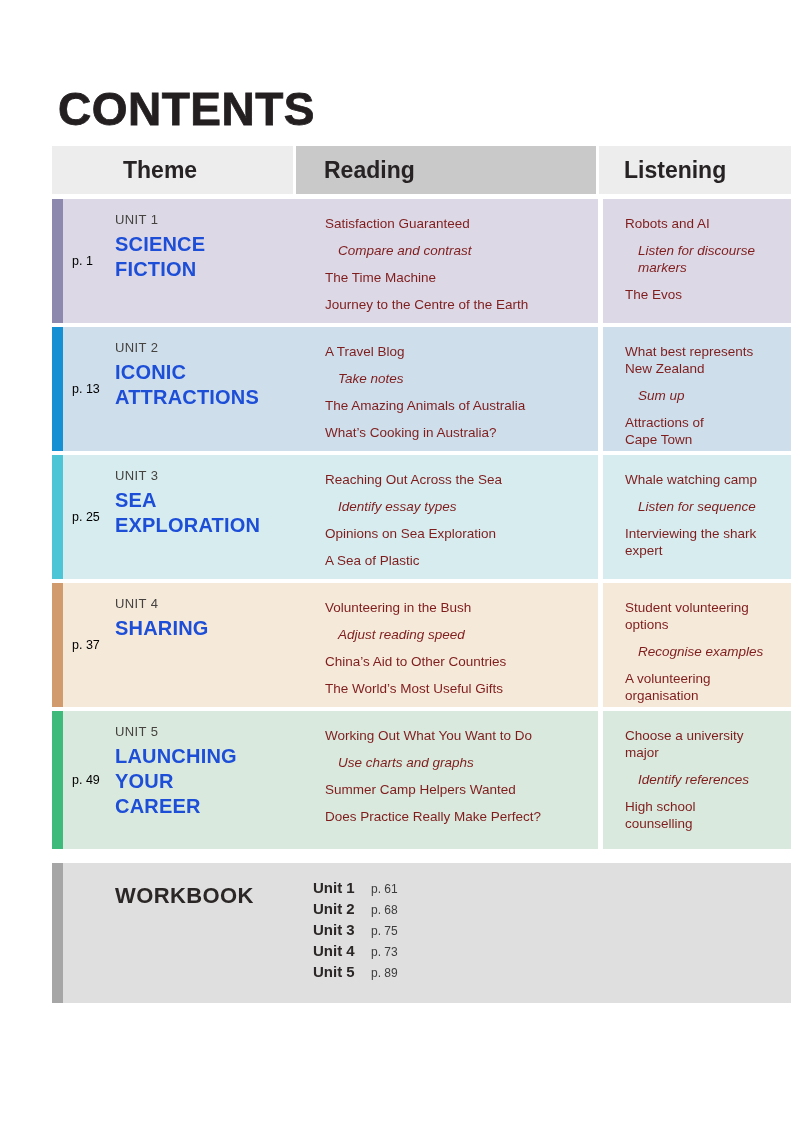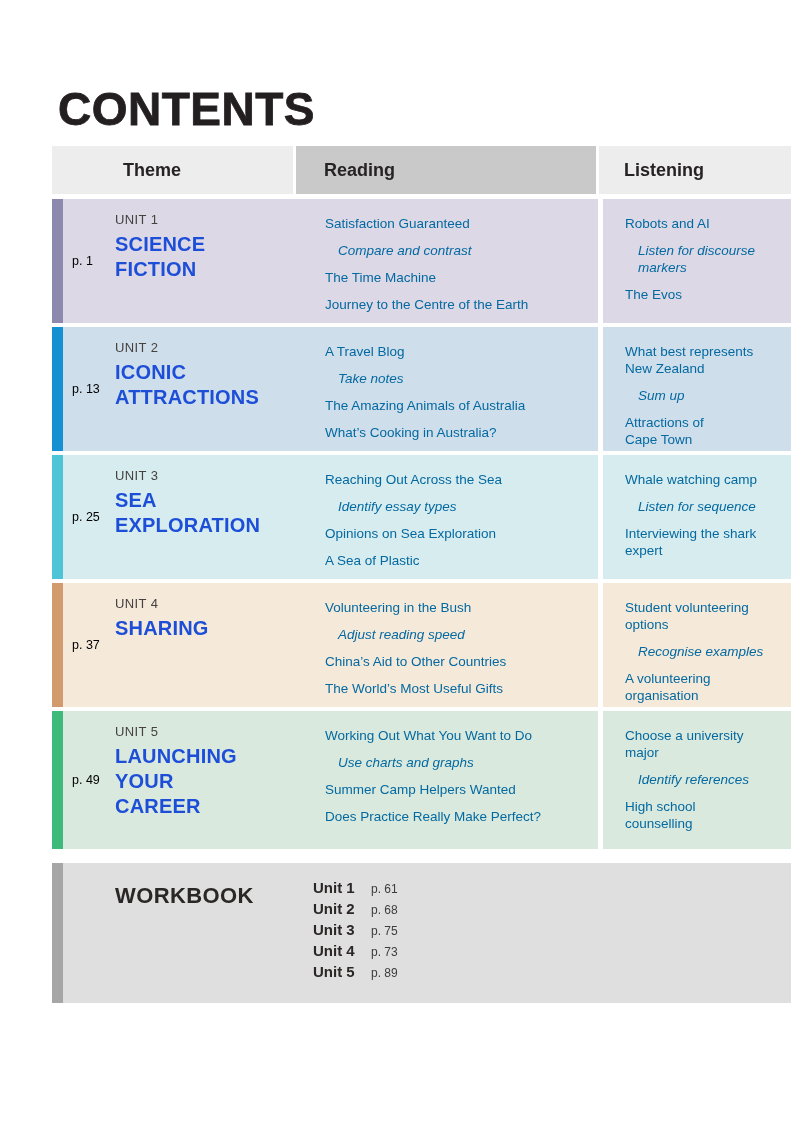--- a/index.html
+++ b/index.html
@@ -8,21 +8,21 @@
     position:relative; width:793px; height:1122px; background:#ffffff;
     margin:0 auto; overflow:hidden;
   }
   .contents-title {
     position:absolute; left:58px; top:82px;
     font-size:46px; font-weight:700; letter-spacing:0.5px;
     color:#231f20; -webkit-text-stroke:0.8px #231f20;
   }
   
   .header-row { position:absolute; left:52px; top:146px; width:739px; height:48px; display:flex; }
-  .hcell { height:100%; display:flex; align-items:center; font-size:18px; font-weight:700; color:#272325; }
+  .hcell { height:100%; display:flex; align-items:center; font-size:23px; font-weight:700; color:#272325; }
   .hcell-theme     { width:241px; padding-left:71px; margin-right:3px; }
   .hcell-reading   { width:300px; padding-left:28px; margin-right:3px; }
   .hcell-listening { width:192px; padding-left:25px; }
   
   .unit-row { position:absolute; left:52px; width:739px; display:flex; }
   .row-0 { top:199px; height:124px; }
   .row-1 { top:327px; height:124px; }
   .row-2 { top:455px; height:124px; }
   .row-3 { top:583px; height:124px; }
   .row-4 { top:711px; height:138px; }
@@ -35,21 +35,21 @@
   .theme-text { padding:13px 0 0 52px; }
   .unit-label { font-size:13px; color:#454240; letter-spacing:0.4px; margin-bottom:5px; }
   .unit-title {
     font-size:20px; font-weight:700; line-height:25px; color:#1d4ed8;
     letter-spacing:0.2px; white-space:pre-line;
   }
   .reading-cell   { width:303px; flex:none; padding:16px 0 0 30px; }
   .col-sep        { width:5px; flex:none; background:#ffffff; }
   .listening-cell { width:188px; flex:none; padding:16px 0 0 22px; }
   .entry {
-    font-size:13.5px; line-height:17px; color:#0369a1;
+    font-size:13.5px; line-height:17px; color:#7f1d1d;
     margin-bottom:10px; white-space:pre-line;
   }
   .entry.skill { font-style:italic; padding-left:13px; }
   
   .workbook { position:absolute; left:52px; top:863px; width:739px; height:140px; background:#dfdfdf; display:flex; }
   .wb-body { position:relative; flex:1; }
   .wb-title {
     position:absolute; left:52px; top:20px;
     font-size:22px; font-weight:700; letter-spacing:0.4px; color:#2b2726;
   }

